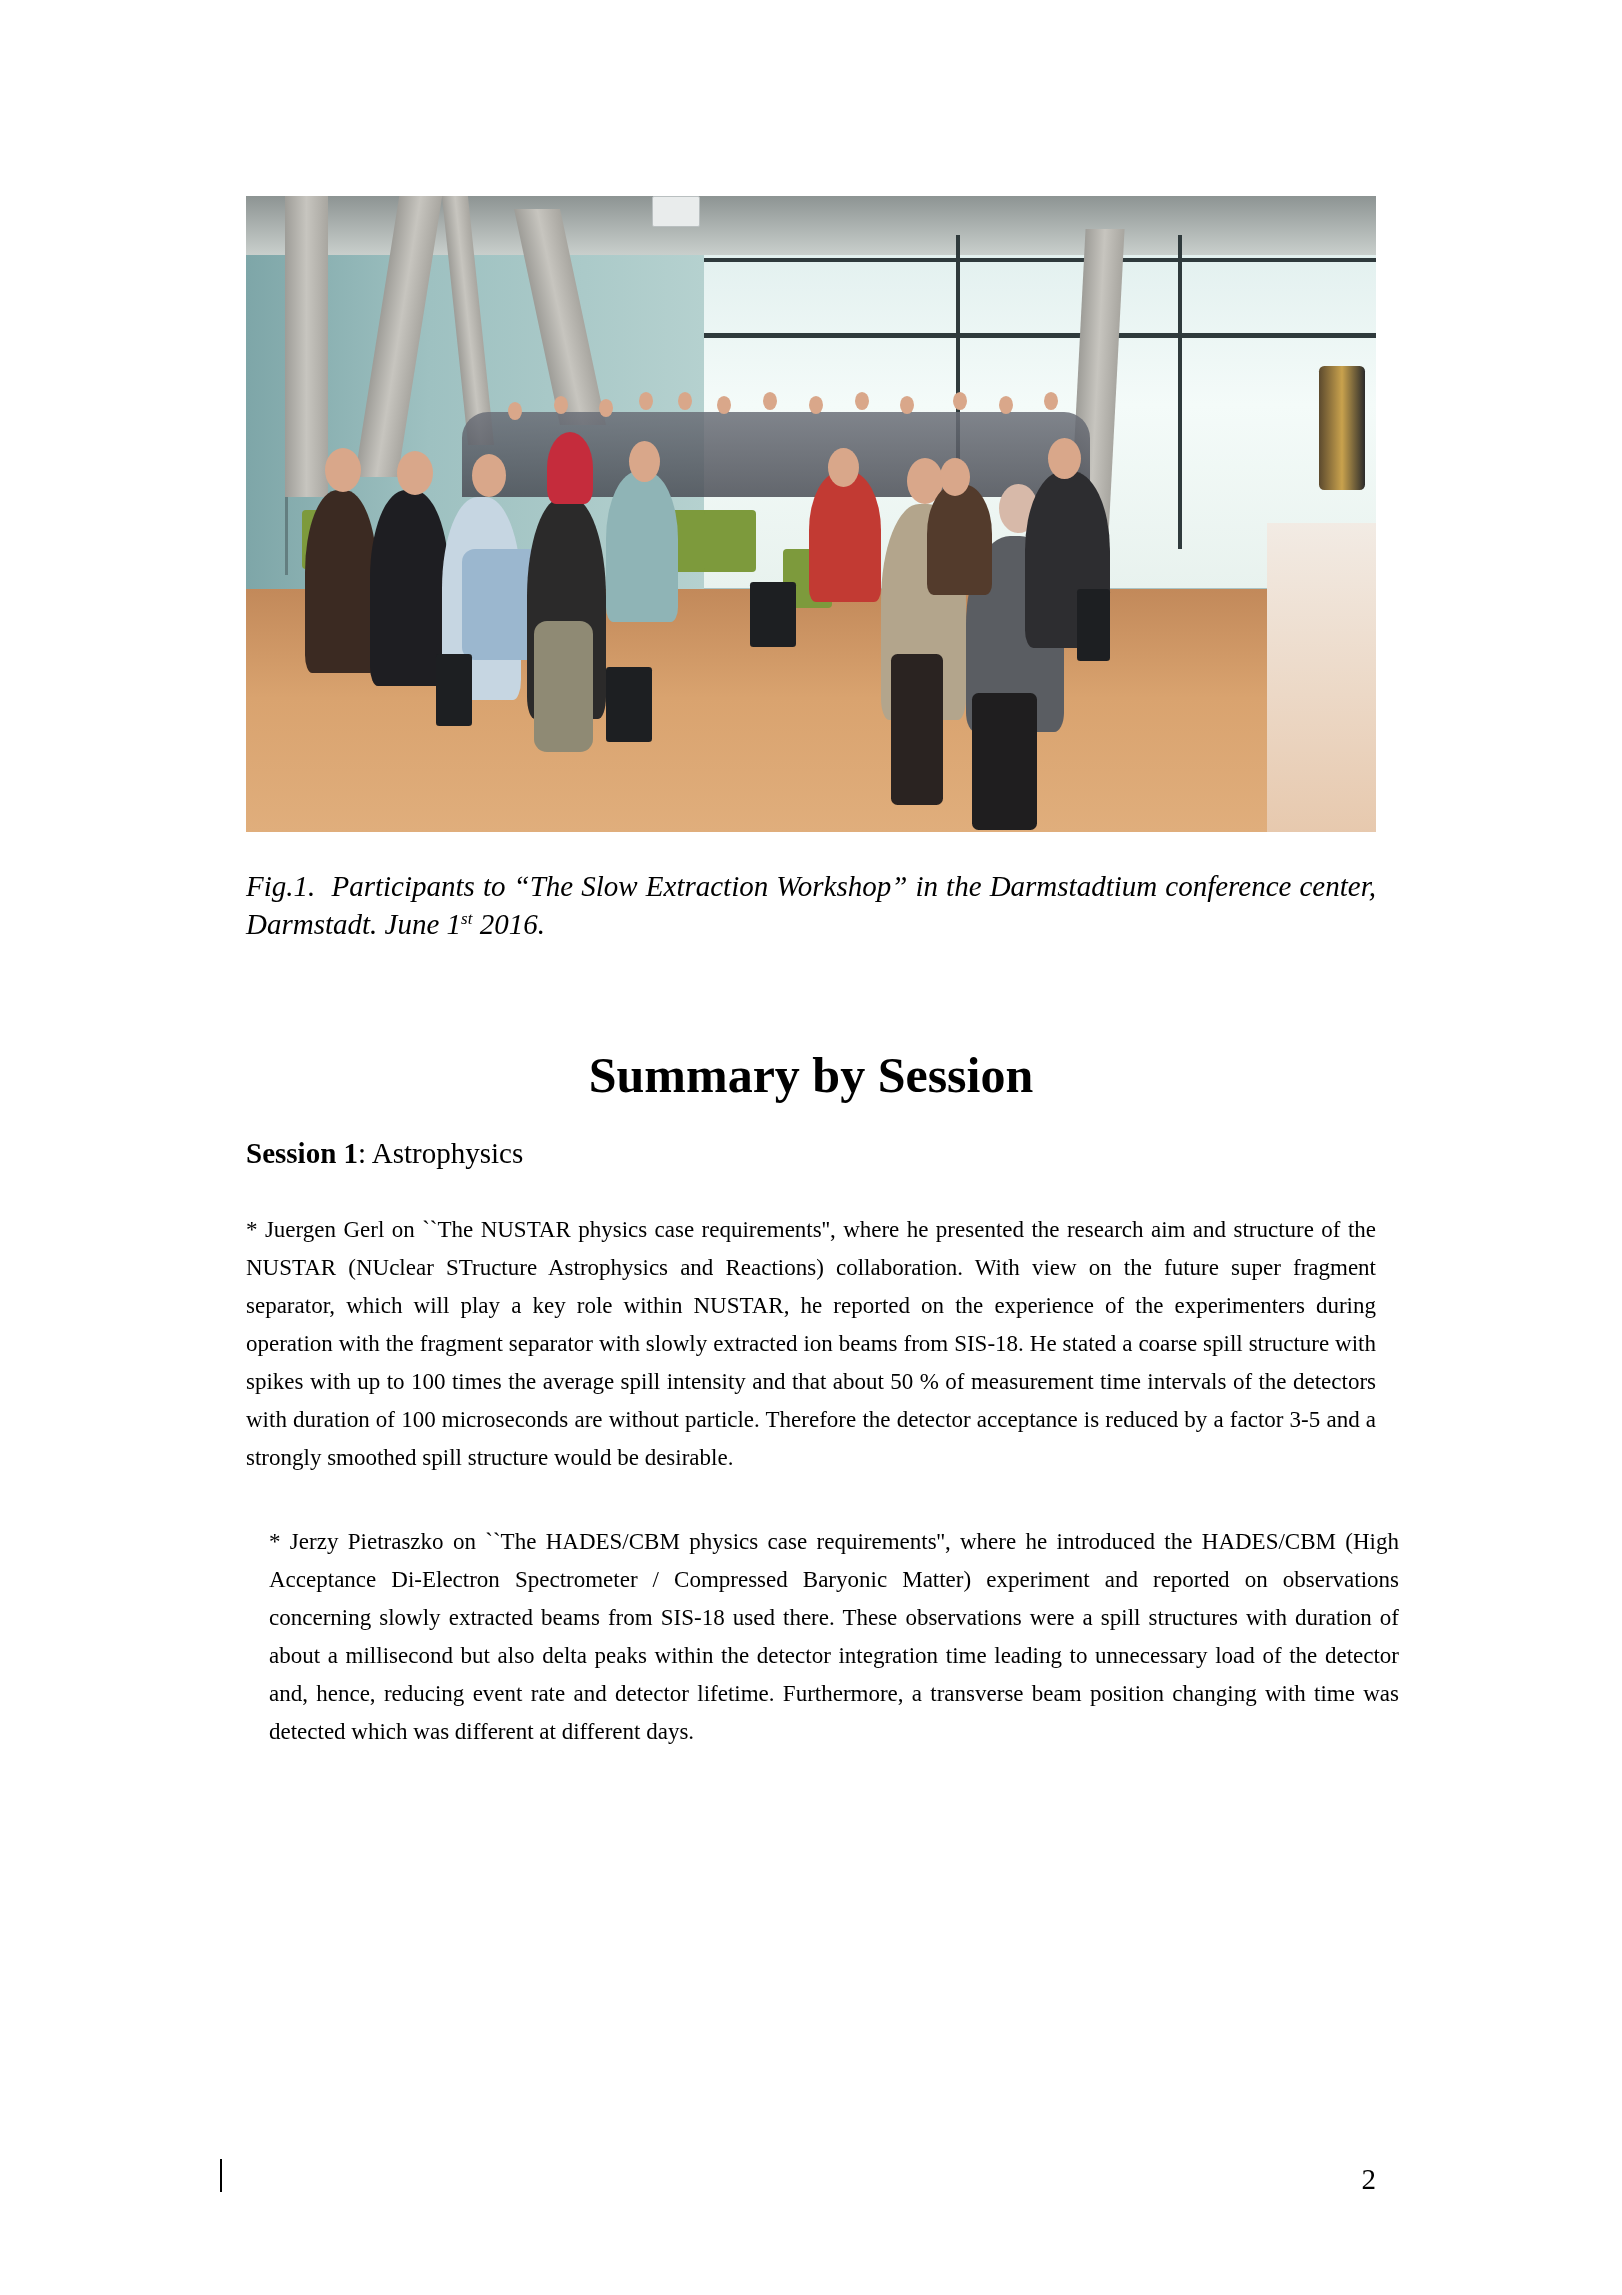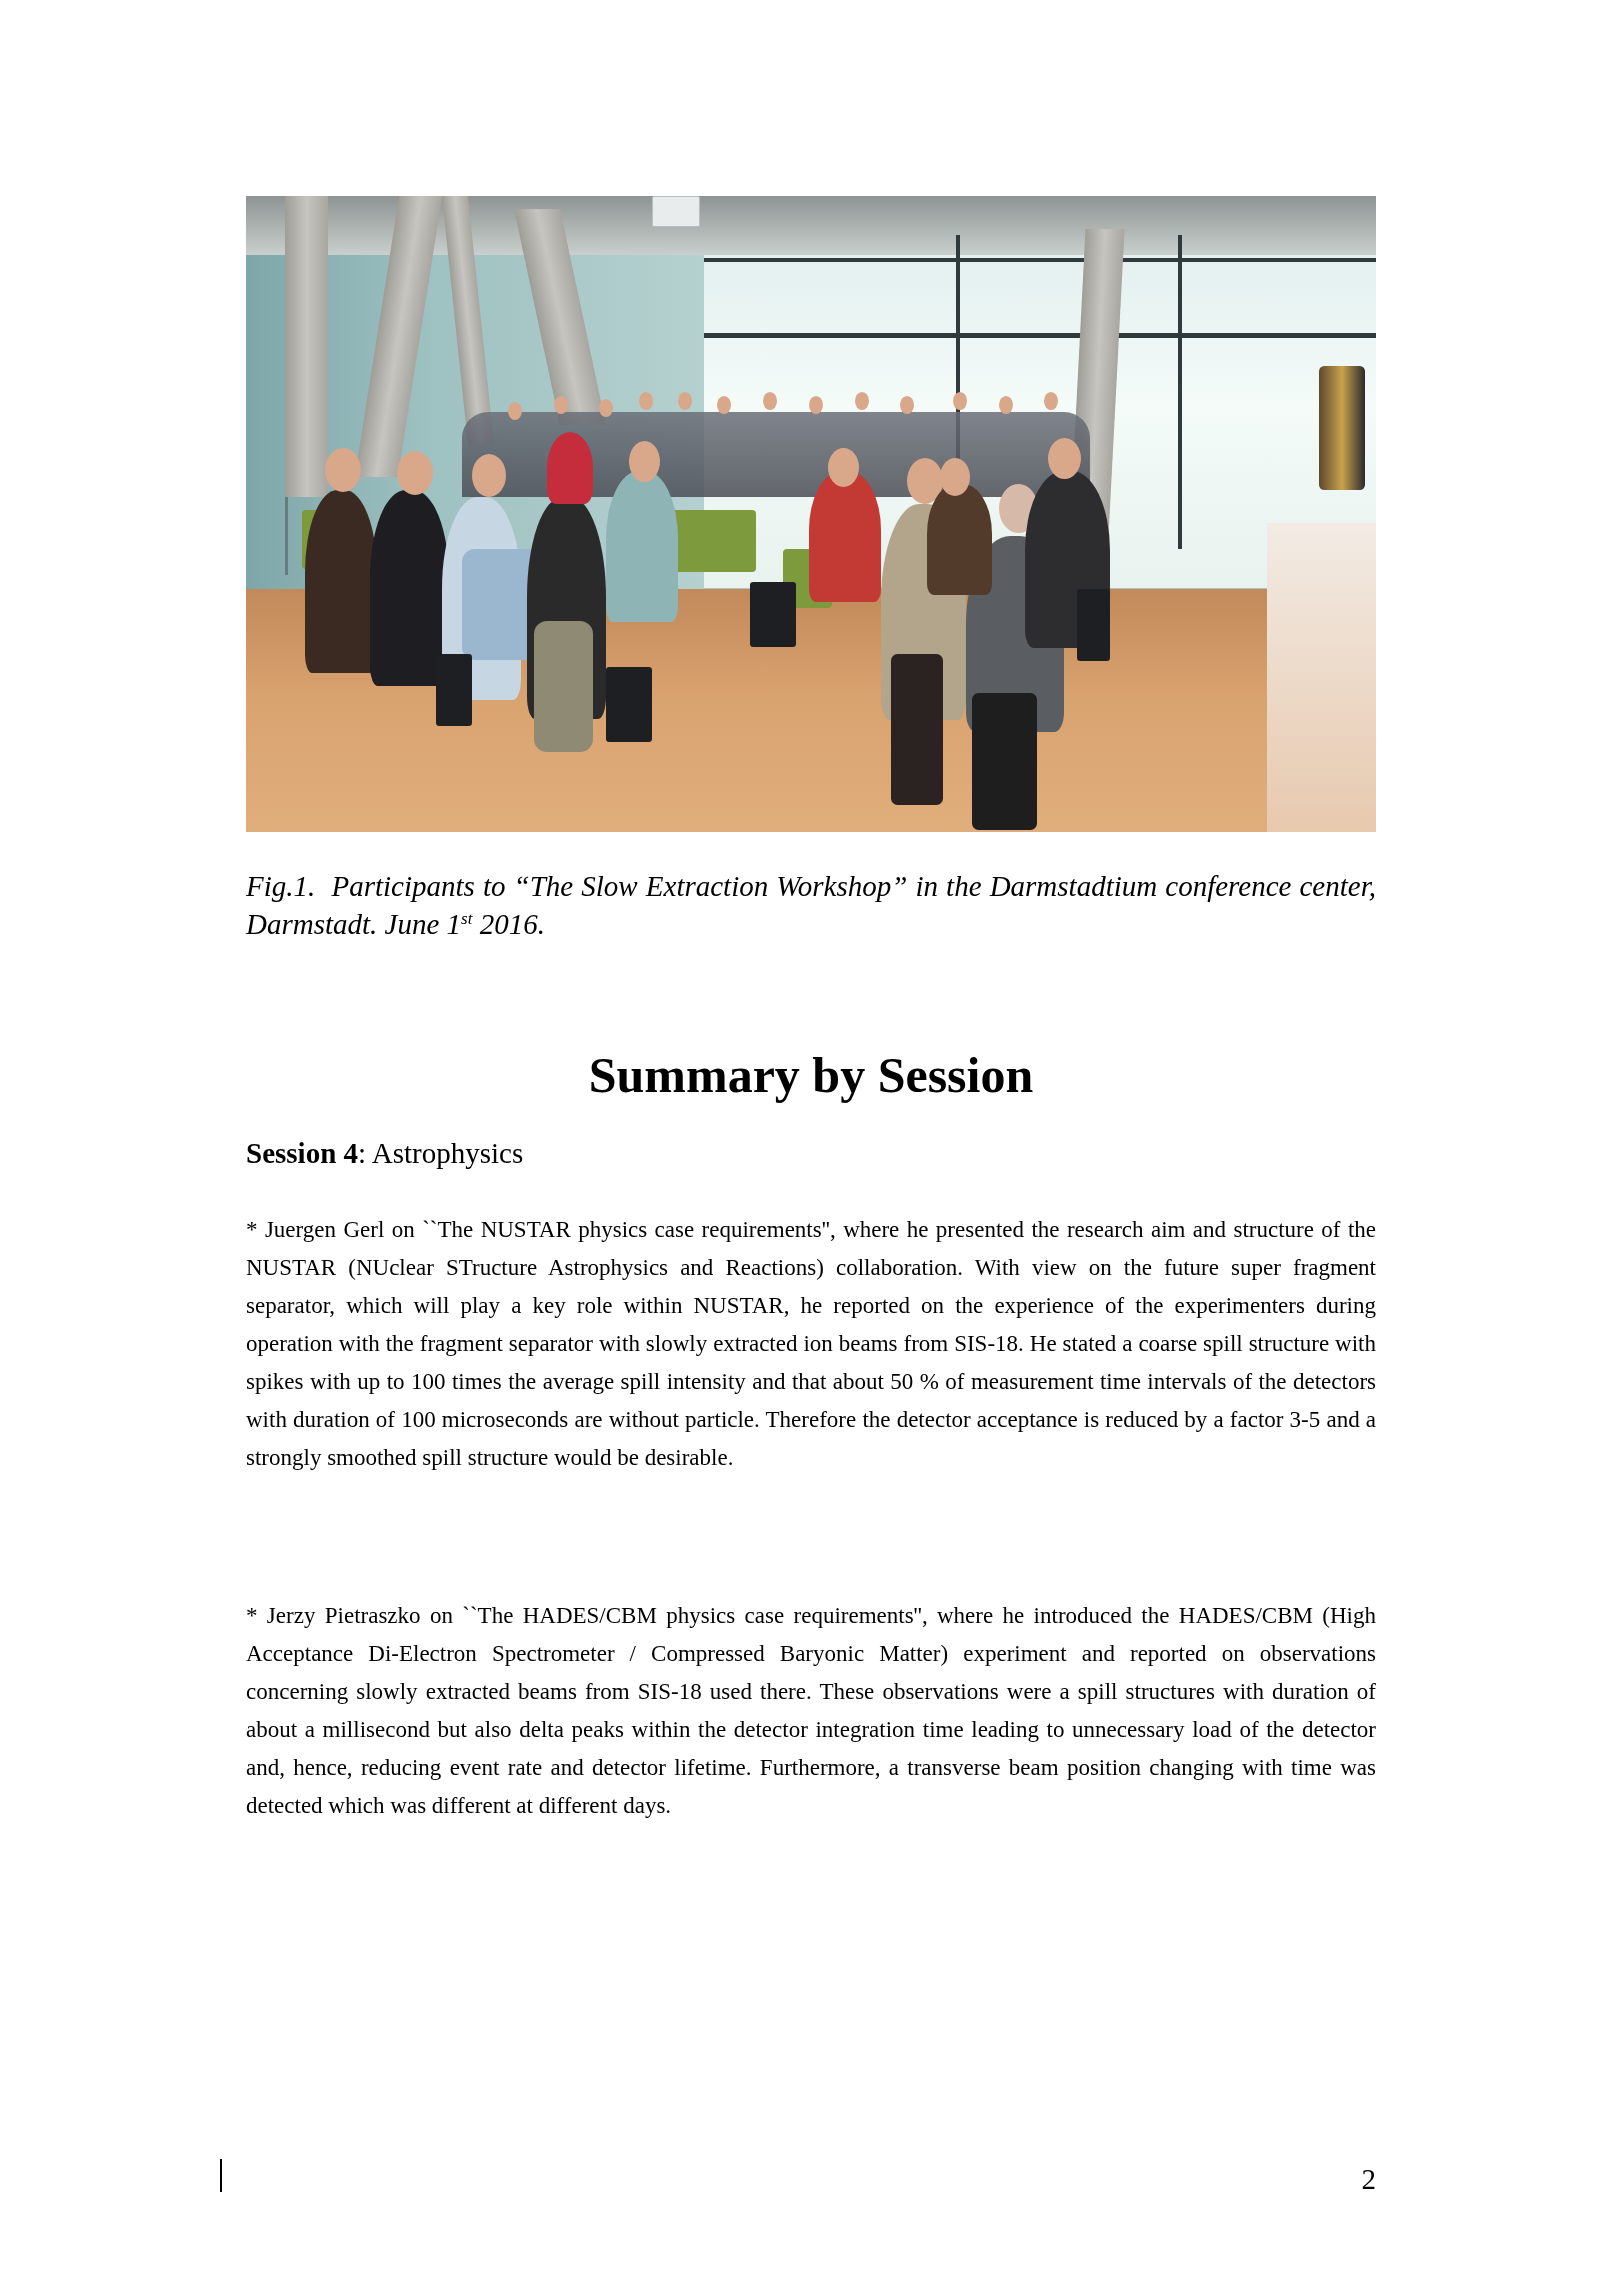--- a/index.html
+++ b/index.html
@@ -36,21 +36,21 @@
 
   .heading { position: absolute; left: 246px; top: 1046px; width: 1130px; text-align: center;
              font-size: 50px; font-weight: bold; line-height: 59px; }
 
   .session { position: absolute; left: 246px; top: 1134px; font-size: 29px; line-height: 38px; }
   .session b { font-weight: bold; }
 
   .para { position: absolute; left: 246px; width: 1130px; font-size: 23px; line-height: 38px;
           text-align: justify; }
   .p1 { top: 1211px; }
-  .p2 { top: 1597px; }
+  .p2 { top: 1523px; margin-left: 23px; }
 
   .margin-bar { position: absolute; left: 220px; top: 2159px; width: 2px; height: 33px; background: #000; }
   .page-num { position: absolute; left: 1335px; top: 2163px; width: 41px; text-align: right;
               font-size: 29px; line-height: 33px; }
 </style>
 </head>
 <body>
 
 <div class="photo" title="Participants seated in rows in a bright conference room with large windows and concrete pillars">
   <div class="layer wall-left"></div>
@@ -134,20 +134,20 @@
   <div class="bag" style="left:360px;top:471px;width:46px;height:75px;"></div>
   <div class="bag" style="left:190px;top:458px;width:36px;height:72px;"></div>
   <div class="bag" style="left:504px;top:386px;width:46px;height:65px;"></div>
   <div class="bag" style="left:831px;top:393px;width:33px;height:72px;"></div>
 </div>
 
 <div class="caption"><span>Fig.1.</span>&nbsp;&nbsp;<span>Participants to “The Slow Extraction Workshop” in the Darmstadtium conference center, Darmstadt. June 1</span><sup>st</sup><span> 2016.</span></div>
 
 <div class="heading">Summary by Session</div>
 
-<div class="session"><b>Session 4</b><span>:</span><span> Astrophysics</span></div>
+<div class="session"><b>Session 1</b><span>:</span><span> Astrophysics</span></div>
 
 <div class="para p1">* Juergen Gerl on ``The NUSTAR physics case requirements'', where he presented the research aim and structure of the NUSTAR (NUclear STructure Astrophysics and Reactions) collaboration. With view on the future super fragment separator, which will play a key role within NUSTAR, he reported on the experience of the experimenters during operation with the fragment separator with slowly extracted ion beams from SIS-18. He stated a coarse spill structure with spikes with up to 100 times the average spill intensity and that about 50 % of measurement time intervals of the detectors with duration of 100 microseconds are without particle. Therefore the detector acceptance is reduced by a factor 3-5 and a strongly smoothed spill structure would be desirable.</div>
 <div class="para p2">* Jerzy Pietraszko on ``The HADES/CBM physics case requirements'', where he introduced the HADES/CBM (High Acceptance Di-Electron Spectrometer / Compressed Baryonic Matter) experiment and reported on observations concerning slowly extracted beams from SIS-18 used there. These observations were a spill structures with duration of about a millisecond but also delta peaks within the detector integration time leading to unnecessary load of the detector and, hence, reducing event rate and detector lifetime. Furthermore, a transverse beam position changing with time was detected which was different at different days.</div>
 
 <div class="margin-bar"></div>
 <div class="page-num">2</div>
 
 
 </body></html>

